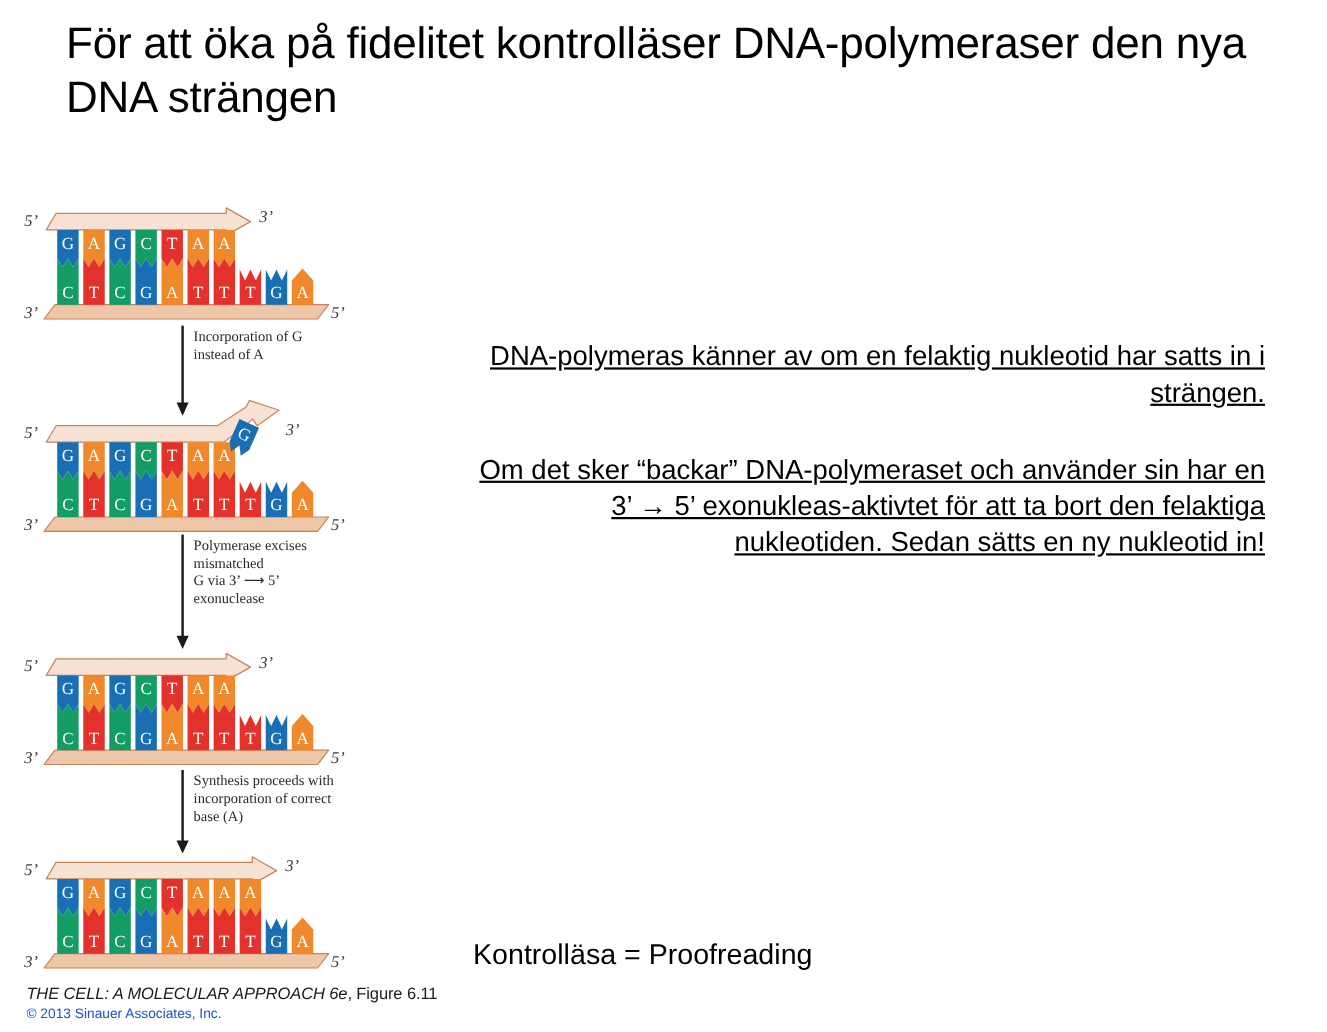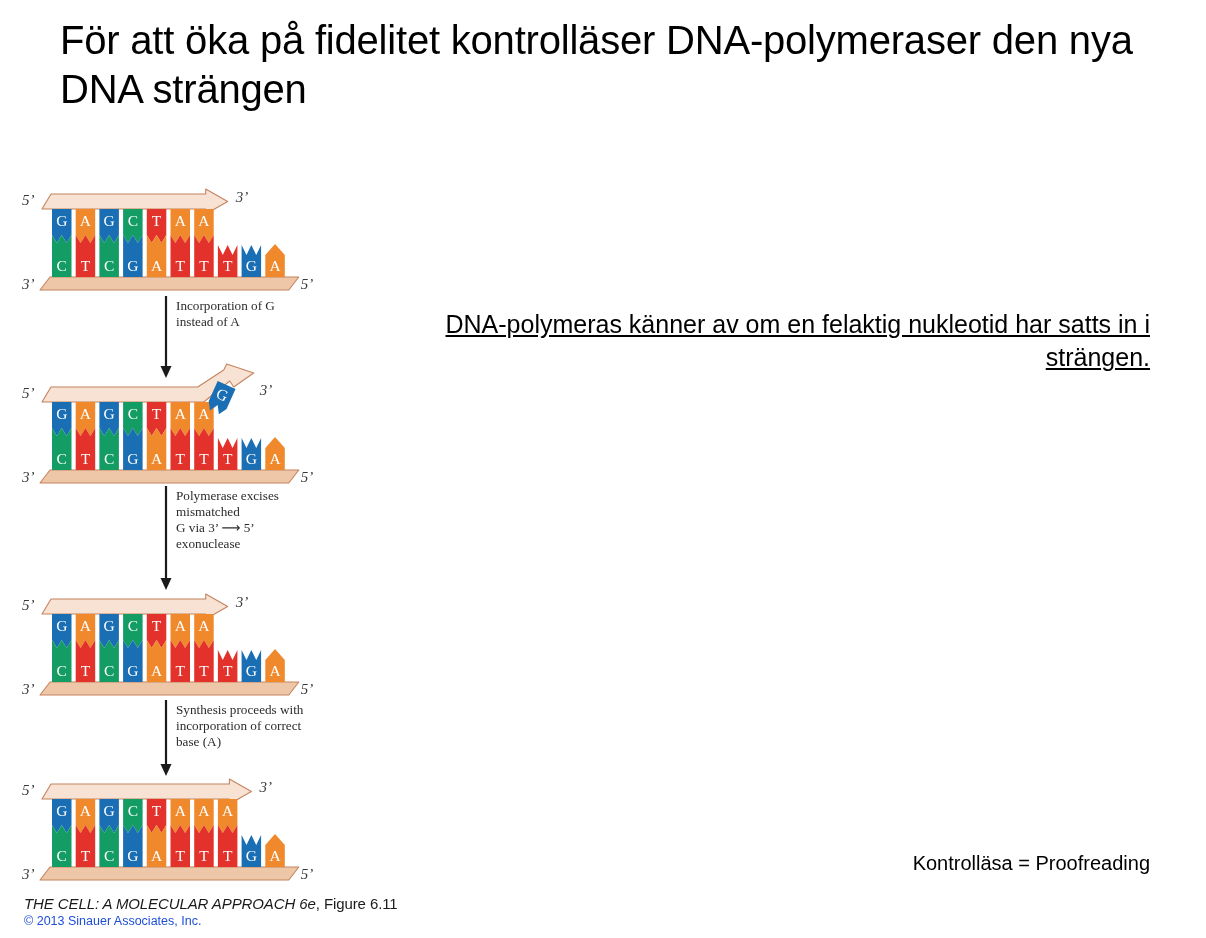--- a/index.html
+++ b/index.html
@@ -43,22 +43,22 @@
     text-decoration: underline;
   }
   #body-text .para { margin: 0; }
   #body-text .para + .para { margin-top: 36px; }
 
   #proofreading-line {
     position: absolute;
     left: 430px;
     top: 852px;
     width: 720px;
-    text-align: right;
-    font-size: 20px;
+    text-align: left;
+    font-size: 26px;
     color: #000000;
   }
 
   
   #figure-credit {
     position: absolute;
     left: 24px;
     top: 895px;
     width: 470px;
     color: #1a1a1a;
@@ -107,20 +107,21 @@
     fill: #2b2b2b;
   }
 </style>
 </head>
 <body>
 
 <div id="slide-title">För att öka på fidelitet kontrolläser DNA-polymeraser den nya DNA strängen</div>
 
 <div id="body-text">
   <p class="para">DNA-polymeras känner av om en felaktig nukleotid har satts in i strängen.</p>
+  <p class="para">Om det sker “backar” DNA-polymeraset och använder sin har en 3’ → 5’ exonukleas-aktivtet för att ta bort den felaktiga nukleotiden. Sedan sätts en ny nukleotid in!</p>
 </div>
 
 <div id="proofreading-line">Kontrolläsa = Proofreading</div>
 
 <div id="figure-credit">
   <div class="credit-main"><span>THE CELL: A MOLECULAR APPROACH 6e</span><span class="credit-fig">, Figure 6.11</span></div>
   <div class="credit-copy">© 2013 Sinauer Associates, Inc.</div>
 </div>
 
 <div id="dna-figure">

